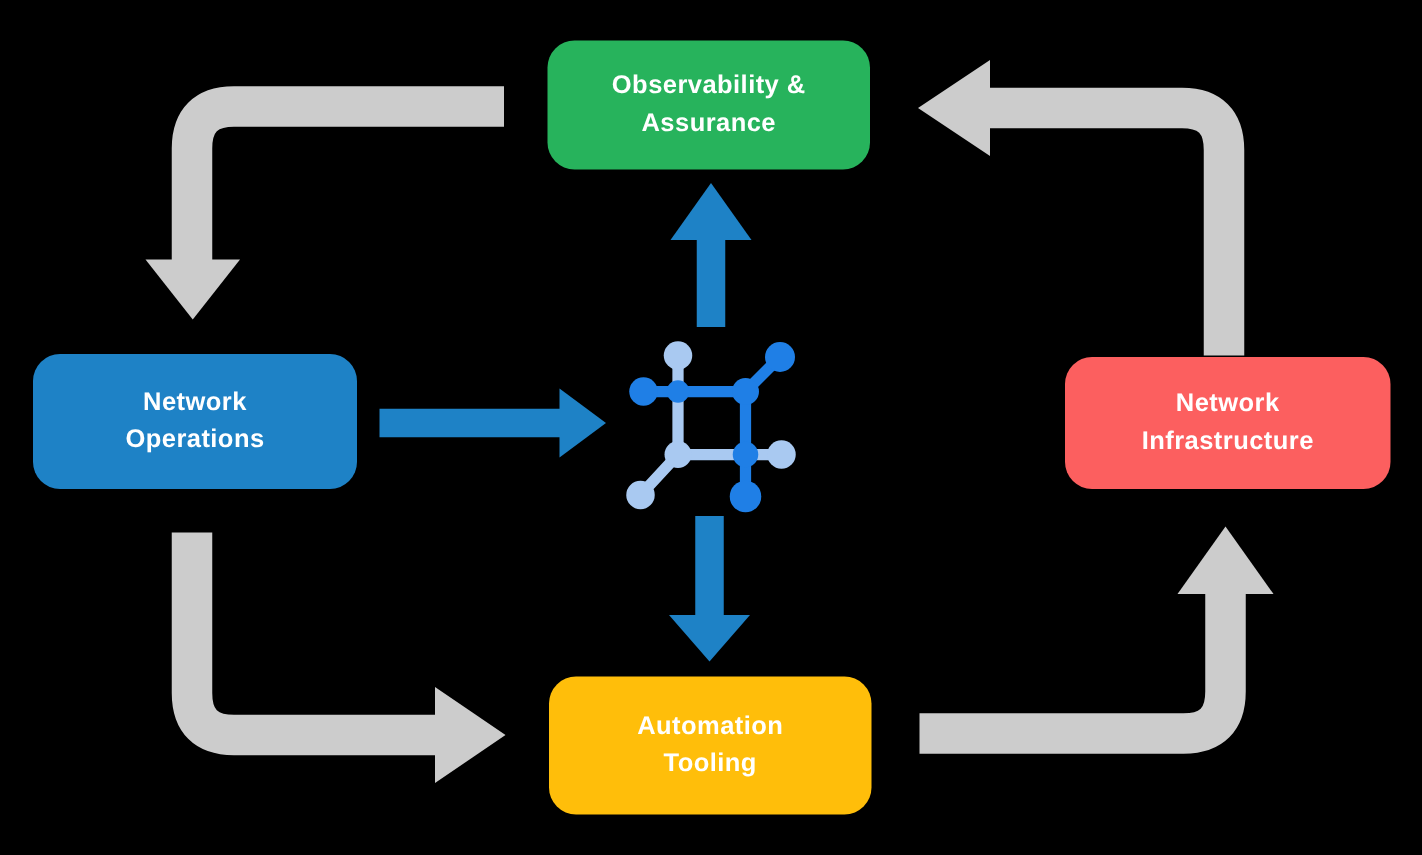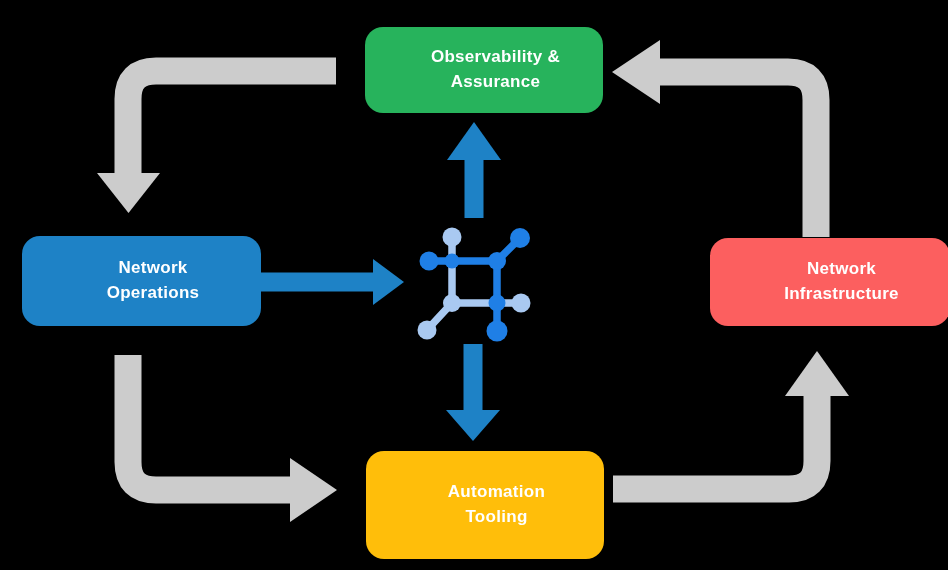--- a/index.html
+++ b/index.html
@@ -22,26 +22,25 @@
     display: flex;
     align-items: center;
     justify-content: center;
     text-align: center;
     color: #ffffff;
     font-size: 17px;
     font-weight: 600;
     line-height: 1.45;
     letter-spacing: 0.3px;
     white-space: pre-line;
-    padding-left: 23px;
   }
   .node-observability { left: 365px; top: 27px;  width: 215px; height: 86px; background: #27b35c; }
   .node-operations    { left: 22px;  top: 236px; width: 216px; height: 90px; background: #1e82c6; }
   .node-infrastructure{ left: 710px; top: 238px; width: 217px; height: 88px; background: #fc5f5f; }
-  .node-automation    { left: 366px; top: 451px; width: 215px; height: 108px; background: #ffbe0a; }
+  .node-automation    { left: 366px; top: 451px; width: 215px; height: 92px; background: #ffbe0a; }
 </style>
 </head>
 <body>
 
 <div class="stage">
 
   <svg class="arrows-layer" width="948" height="570" viewBox="0 0 948 570" xmlns="http://www.w3.org/2000/svg">
 
     <g>
       <path d="M336 71 H156 Q128 71 128 99 V174" fill="none" stroke-width="27" stroke="#cccccc"></path>

